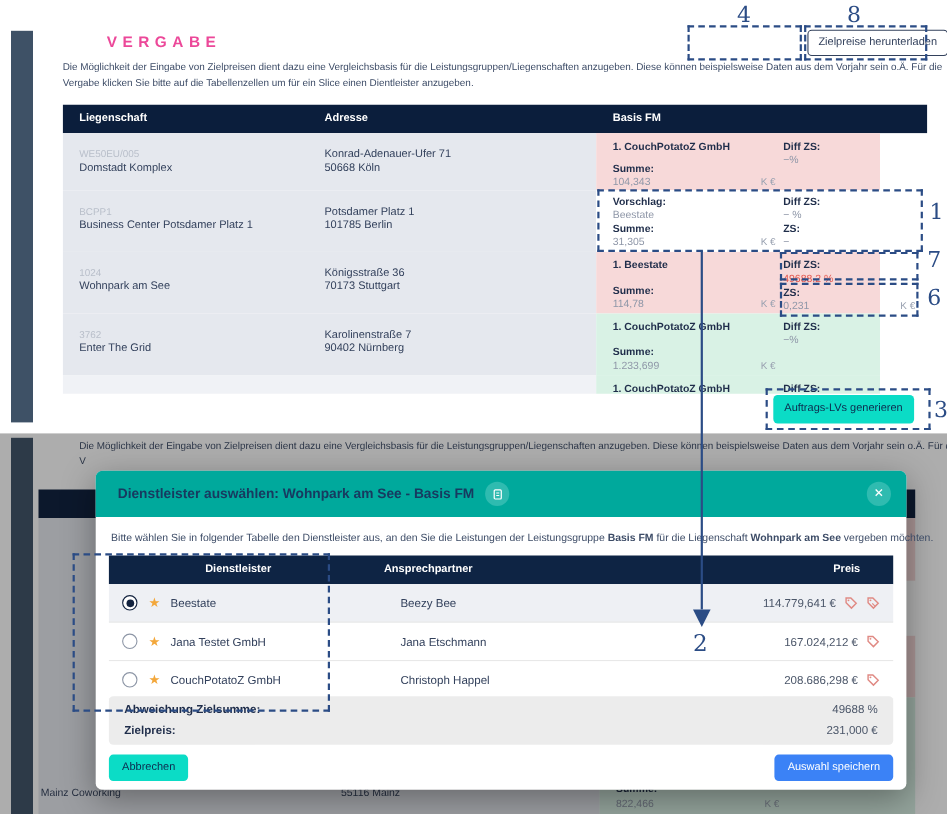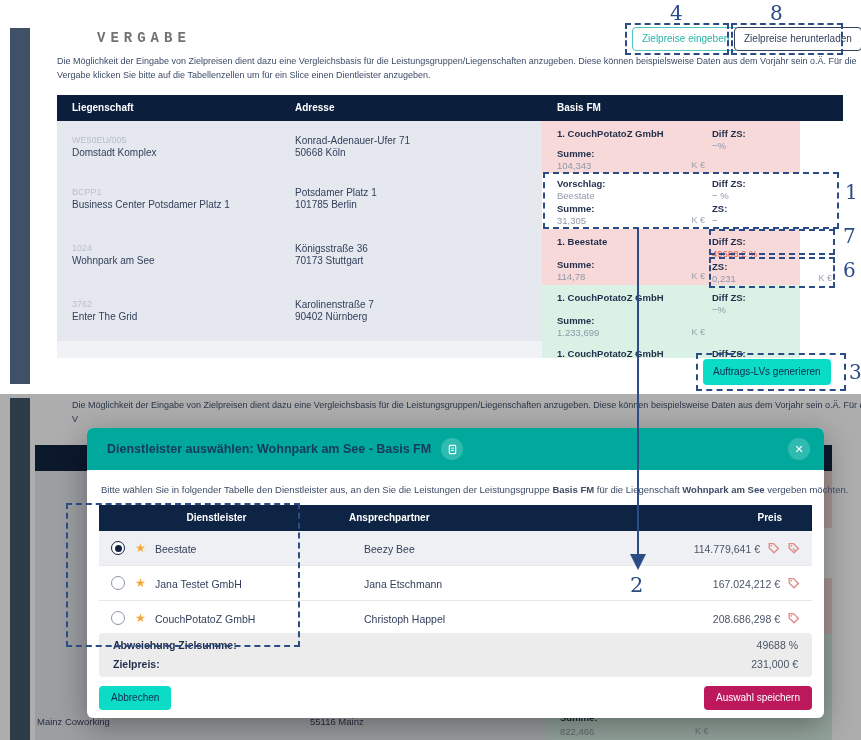--- a/index.html
+++ b/index.html
@@ -1,21 +1,21 @@
 <!DOCTYPE html>
 <html><head>
 <meta charset="utf-8">
 <style>
   html,body{margin:0;padding:0;background:#fff;}
   *{box-sizing:border-box;font-family:"Liberation Sans",sans-serif;}
   #canvas{position:relative;width:861px;height:740px;overflow:hidden;background:#fff;}
 
   
   .strip{position:absolute;left:10px;top:28px;width:20px;height:356px;background:#3e5166;}
-  .heading{position:absolute;left:97px;top:30px;font-size:14px;font-weight:bold;letter-spacing:5px;color:#737373;font-family:Liberation Mono, monospace;}
+  .heading{position:absolute;left:97px;top:30px;font-size:14px;font-weight:bold;letter-spacing:5px;color:#ec4899;}
   .intro{position:absolute;left:57px;font-size:9px;color:#3c4b66;white-space:nowrap;}
   .btn{position:absolute;height:24px;line-height:22px;padding:0 9px;font-size:10px;background:#fff;border-radius:4px;cursor:pointer;white-space:nowrap;}
   .btn-teal{border:1px solid #4cc8c0;color:#2ab3a9;}
   .btn-navy{border:1px solid #33415c;color:#33415c;}
 
   .vtable{position:absolute;left:57px;top:95px;width:786px;height:263px;overflow:hidden;background:#fff;}
   .vthead{position:absolute;left:0;top:0;width:786px;height:26px;background:#0b1e3c;}
   .vthead span{position:absolute;top:7px;font-size:10px;font-weight:bold;color:#fff;}
   .trow{position:absolute;left:0;width:786px;}
   .cell{position:absolute;top:0;height:100%;}
@@ -67,39 +67,38 @@
   .star{position:absolute;left:36px;top:10px;font-size:12px;color:#f3a73a;}
   .m-name{position:absolute;left:56px;top:12px;font-size:10.5px;color:#33415c;}
   .m-contact{position:absolute;left:265px;top:12px;font-size:10.5px;color:#33415c;}
   .m-pricewrap{position:absolute;right:12px;top:0;height:35px;display:flex;align-items:center;gap:7px;}
   .m-price{font-size:10.5px;color:#4a5568;}
   .tagicon{width:13px;height:13px;display:block;}
   .m-summary{position:absolute;left:12px;top:205px;width:713px;height:44px;background:#ececec;border-radius:4px;}
   .s-lbl{position:absolute;left:14px;font-size:10.5px;font-weight:bold;color:#1f2d4a;}
   .s-val{position:absolute;right:14px;font-size:10.5px;color:#4a5568;}
   .m-cancel{position:absolute;left:12px;top:258px;height:24px;line-height:24px;padding:0 12px;background:#0bdcc6;color:#0d2b4e;font-size:10px;border-radius:4px;cursor:pointer;}
-  .m-save{position:absolute;right:12px;top:258px;height:24px;line-height:24px;padding:0 12px;background:#be185d;color:#fff;font-size:10px;border-radius:4px;cursor:pointer;}
+  .m-save{position:absolute;right:12px;top:258px;height:24px;line-height:24px;padding:0 12px;background:#3b82f6;color:#fff;font-size:10px;border-radius:4px;cursor:pointer;}
 
   
   .anno-box{position:absolute;border:2px dashed #2b4c85;z-index:60;pointer-events:none;}
   .anno-num{position:absolute;font-family:"DejaVu Serif",serif;font-size:20px;color:#2b4c85;z-index:60;}
   .anno-line{position:absolute;left:637px;top:228px;width:2px;height:326px;background:#2b4c85;z-index:60;}
   .anno-arrow{position:absolute;left:630px;top:554px;width:0;height:0;border-left:8px solid transparent;border-right:8px solid transparent;border-top:16px solid #2b4c85;z-index:60;}
 </style>
 </head>
 <body>
 
 <div id="canvas">
 
   <div class="strip"></div>
   <div class="heading">VERGABE</div>
   <div class="intro" style="top:56px;">Die Möglichkeit der Eingabe von Zielpreisen dient dazu eine Vergleichsbasis für die Leistungsgruppen/Liegenschaften anzugeben. Diese können beispielsweise Daten aus dem Vorjahr sein o.Ä. Für die</div>
   <div class="intro" style="top:70px;">Vergabe klicken Sie bitte auf die Tabellenzellen um für ein Slice einen Dientleister anzugeben.</div>
 
-  <div class="btn btn-teal" style="left:632px;top:27px;">Zielpreise eingeben</div>
   <div class="btn btn-navy" style="left:734px;top:27px;">Zielpreise herunterladen</div>
 
   <div class="vtable">
     <div class="vthead">
       <span style="left:15px;">Liegenschaft</span>
       <span style="left:238px;">Adresse</span>
       <span style="left:500px;">Basis FM</span>
     </div>
 
     <div class="trow" style="top:26px;height:52px;">

